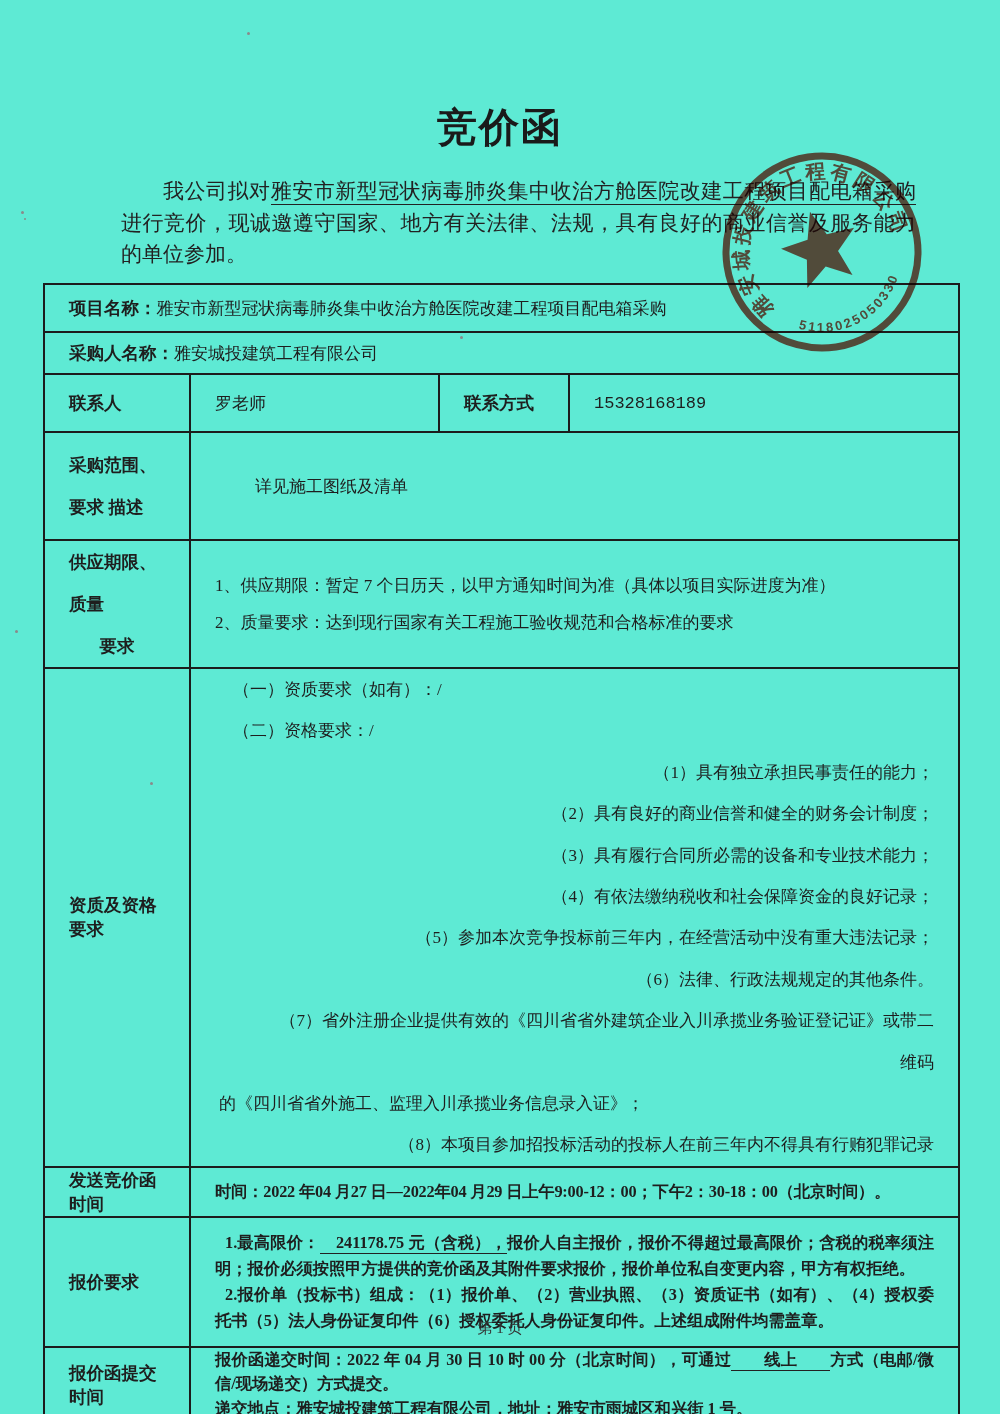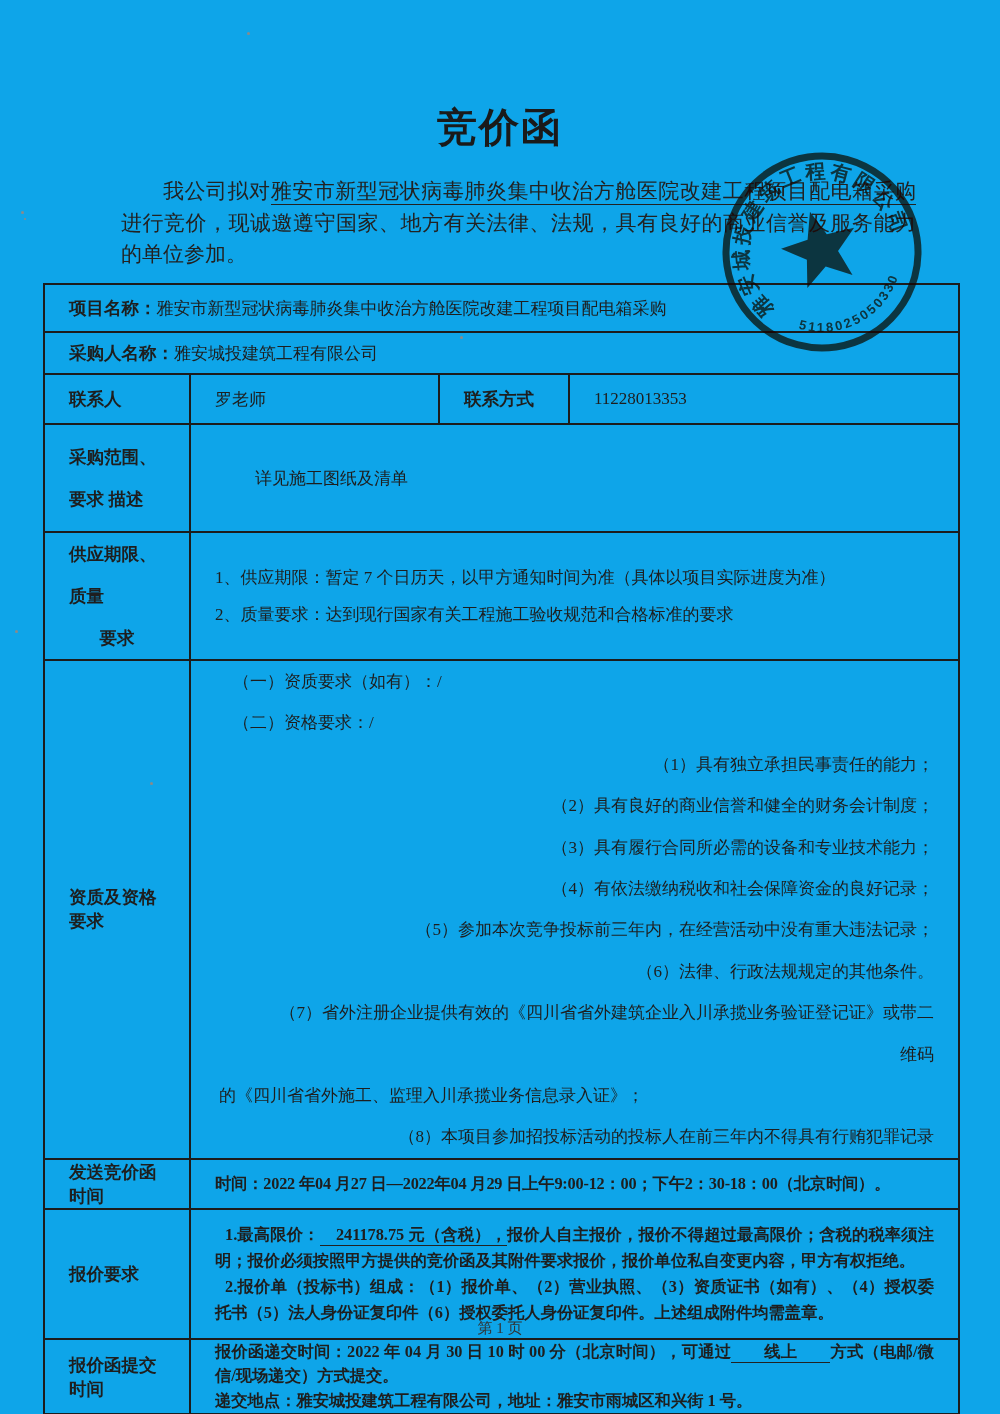--- a/index.html
+++ b/index.html
@@ -1,20 +1,20 @@
 <!DOCTYPE html>
 <html><head>
 <meta charset="utf-8">
 <style>
   html,body{margin:0;padding:0;background:#e8e8e8;}
   .sheet{
     position:relative;
     width:1000px;height:1414px;
     margin:0 auto;
-    background:#0ea5e9;
+    background:#5eead4;
     font-family:"Liberation Serif", serif;
     color:#1e1e1e;
     overflow:hidden;
   }
   .doc-title{
     position:absolute;left:0;top:100px;width:1000px;
     text-align:center;
     font-size:40px;font-weight:bold;letter-spacing:2px;
     margin:0;color:#1a1a1a;
   }
@@ -33,21 +33,21 @@
     table-layout:fixed;
     font-size:17px;color:#1e1e1e;
   }
   table.bid td{
     border:2px solid #1c1c1c;
     padding:0 24px;
     vertical-align:middle;
     word-break:break-all;
   }
   .lab{font-weight:bold;font-size:17.5px;}
-  tr.r1{height:48px;} tr.r2{height:42px;} tr.r3{height:50px;}
+  tr.r1{height:48px;} tr.r2{height:42px;} tr.r3{height:58px;font-family:Liberation Mono, monospace;}
   tr.r4{height:108px;} tr.r5{height:83px;} tr.r6{height:459px;}
   tr.r7{height:28px;font-family:Liberation Serif, serif;} tr.r8{height:130px;} tr.r9{height:75px;}
   td.two-line{vertical-align:top;padding-top:10px;line-height:42px;}
   td.two-line .l2-center{display:block;text-align:center;}
   td.top-cell{vertical-align:top;padding-top:16px;}
   .scope-content{padding-left:40px;}
   .supply-content div{line-height:37px;}
   .qual-content div{line-height:41.4px;}
   .ind0{padding-left:4px;}
   .ind1{padding-left:18px;}
@@ -93,21 +93,21 @@
     </tr>
 
     <tr class="r2">
       <td colspan="4"><span class="lab">采购人名称：</span><span>雅安城投建筑工程有限公司</span></td>
     </tr>
 
     <tr class="r3">
       <td class="lab">联系人</td>
       <td>罗老师</td>
       <td class="lab">联系方式</td>
-      <td>11228013353</td>
+      <td>15328168189</td>
     </tr>
 
     <tr class="r4">
       <td class="lab two-line">
         <span>采购范围、要求</span>
         <span>描述</span>
       </td>
       <td colspan="3" class="top-cell">
         <div class="scope-content">详见施工图纸及清单</div>
       </td>

